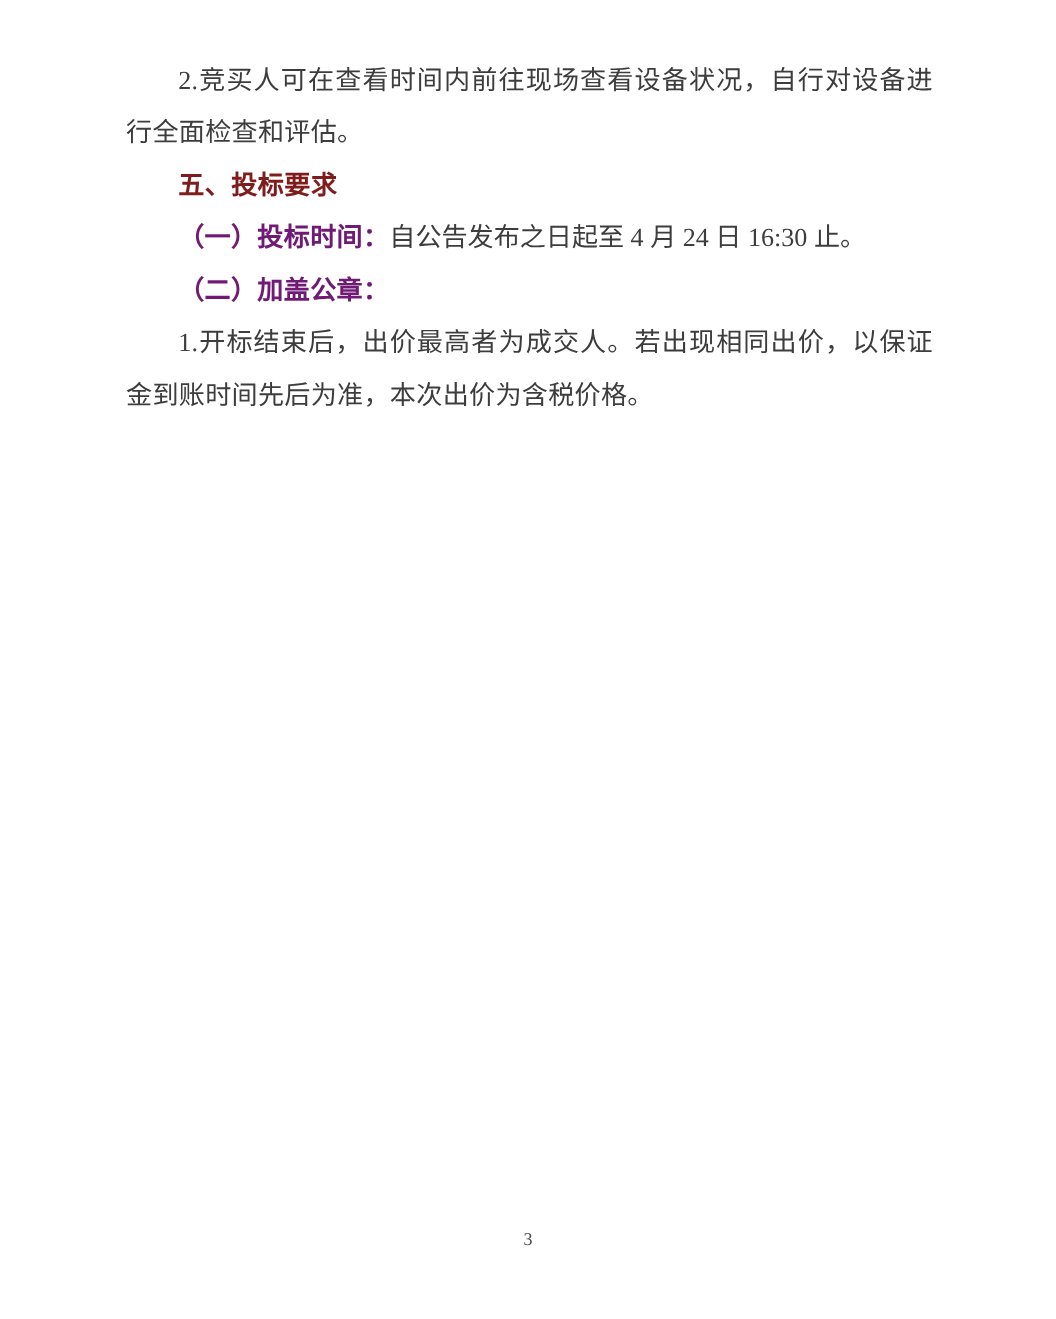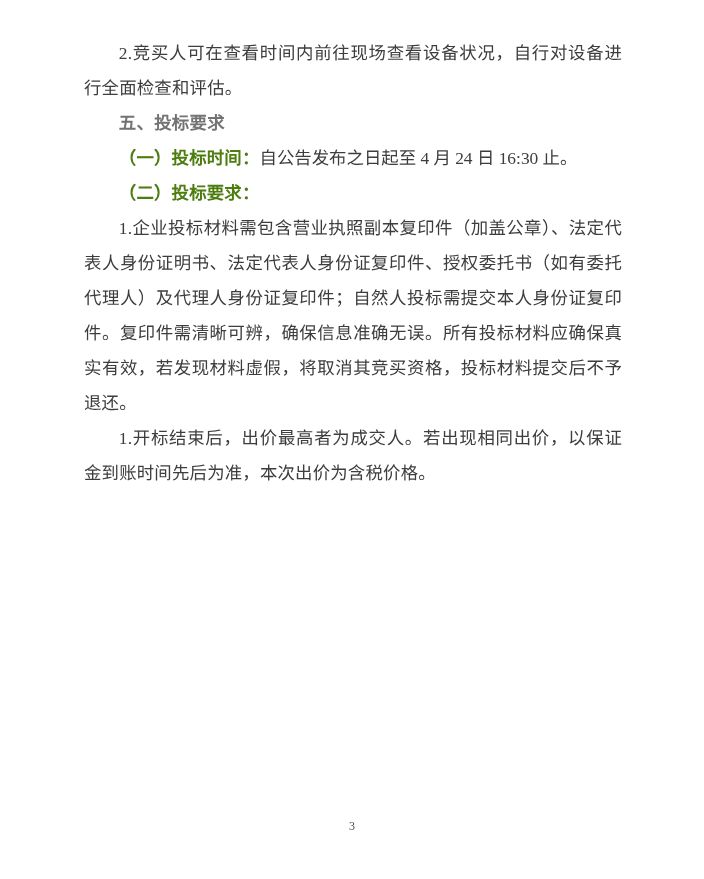--- a/index.html
+++ b/index.html
@@ -46,40 +46,40 @@
   }
 
   
   h2.section-heading {
     margin: 0;
     font-family: "Liberation Sans", "DejaVu Sans", sans-serif;
     font-size: 17.4px;
     line-height: 35px;
     font-weight: bold;
     text-indent: 2em;
-    color: #737373;
+    color: #7f1d1d;
     letter-spacing: 0.3px;
   }
 
   
   p.subsection {
     margin: 0;
     font-size: 17.4px;
     line-height: 35px;
     text-indent: 2em;
     text-align: justify;
     text-justify: inter-ideograph;
     color: #3d3d3d;
     word-break: break-all;
   }
 
   .bold-label {
     font-family: "Liberation Sans", "DejaVu Sans", sans-serif;
     font-weight: bold;
-    color: #4d7c0f;
+    color: #701a75;
     letter-spacing: 0.2px;
   }
 
   .bold-inline {
     font-family: "Liberation Sans", "DejaVu Sans", sans-serif;
     font-weight: bold;
     color: #1f1f1f;
     letter-spacing: 0.2px;
   }
 
@@ -104,24 +104,23 @@
 
     <p class="para">2.竞买人可在查看时间内前往现场查看设备状况，自行对设备进行全面检查和评估。</p>
 
     <h2 class="section-heading">五、投标要求</h2>
 
     <p class="subsection">
       <span class="bold-label">（一）投标时间：</span><span>自公告发布之日起至 4 月 24 日 16:30 止。</span>
     </p>
 
     <p class="subsection">
-      <span class="bold-label">（二）投标要求：</span><span></span>
+      <span class="bold-label">（二）加盖公章：</span><span></span>
     </p>
 
-    <p class="para">1.企业投标材料需包含营业执照副本复印件（加盖公章）、法定代表人身份证明书、法定代表人身份证复印件、授权委托书（如有委托代理人）及代理人身份证复印件；自然人投标需提交本人身份证复印件。复印件需清晰可辨，确保信息准确无误。所有投标材料应确保真实有效，若发现材料虚假，将取消其竞买资格，投标材料提交后不予退还。</p>
 
 
 
 
     <p class="para">1.开标结束后，出价最高者为成交人。若出现相同出价，以保证金到账时间先后为准，本次出价为含税价格。</p>
 
   </div>
 
   <div class="page-number">3</div>
 </div>

